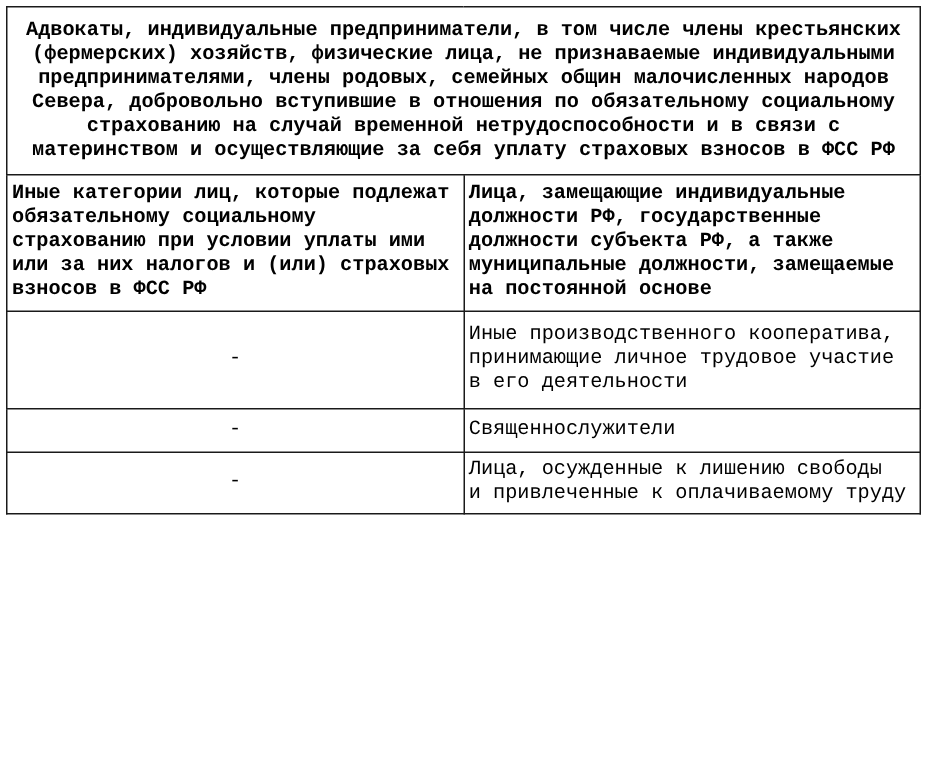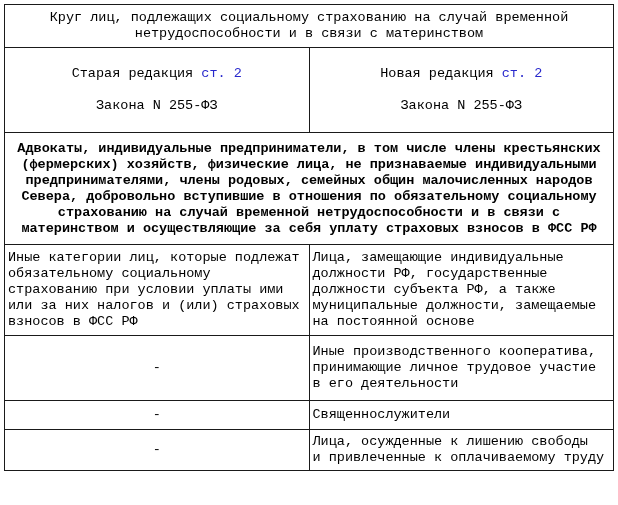--- a/index.html
+++ b/index.html
@@ -35,51 +35,37 @@
   }
   .dash-cell {
     text-align: center;
     vertical-align: top;
     padding-top: 5px;
   }
   tr.r1 { height: 43px; }
   tr.r2 { height: 49px; }
   tr.r3 { height: 64px; }
   tr.r4 { height: 112px; font-weight: bold; }
-  tr.r5 { height: 91px; }
+  tr.r5 { height: 91px; font-weight: bold; }
   tr.r6 { height: 65px; }
   tr.r7 { height: 29px; }
   tr.r8 { height: 41px; }
   .link {
     color: #2828cc;
     text-decoration: none;
     cursor: pointer;
   }
   .hdr-line { white-space: normal; }
 </style>
 </head>
 <body>
 
 <div class="page">
   <table class="doc">
     <tbody>
-      <tr class="r1">
-        <td colspan="2" class="center">Круг лиц, подлежащих социальному страхованию на случай временной
-нетрудоспособности и в связи с материнством</td>
-      </tr>
-      <tr class="r2">
-        <td class="center">
-          <div class="hdr-line"><span>Старая редакция </span><a class="link">ст. 2</a></div>
-          <div class="hdr-line">Закона N 255-ФЗ</div>
-        </td>
-        <td class="center">
-          <div class="hdr-line"><span>Новая редакция </span><a class="link">ст. 2</a></div>
-          <div class="hdr-line">Закона N 255-ФЗ</div>
-        </td>
-      </tr>
       <tr class="r4">
         <td colspan="2" class="center">Адвокаты, индивидуальные предприниматели, в том числе члены крестьянских
 (фермерских) хозяйств, физические лица, не признаваемые индивидуальными
 предпринимателями, члены родовых, семейных общин малочисленных народов
 Севера, добровольно вступившие в отношения по обязательному социальному
 страхованию на случай временной нетрудоспособности и в связи с
 материнством и осуществляющие за себя уплату страховых взносов в ФСС РФ</td>
       </tr>
       <tr class="r5">
         <td class="topleft">Иные категории лиц, которые подлежат

